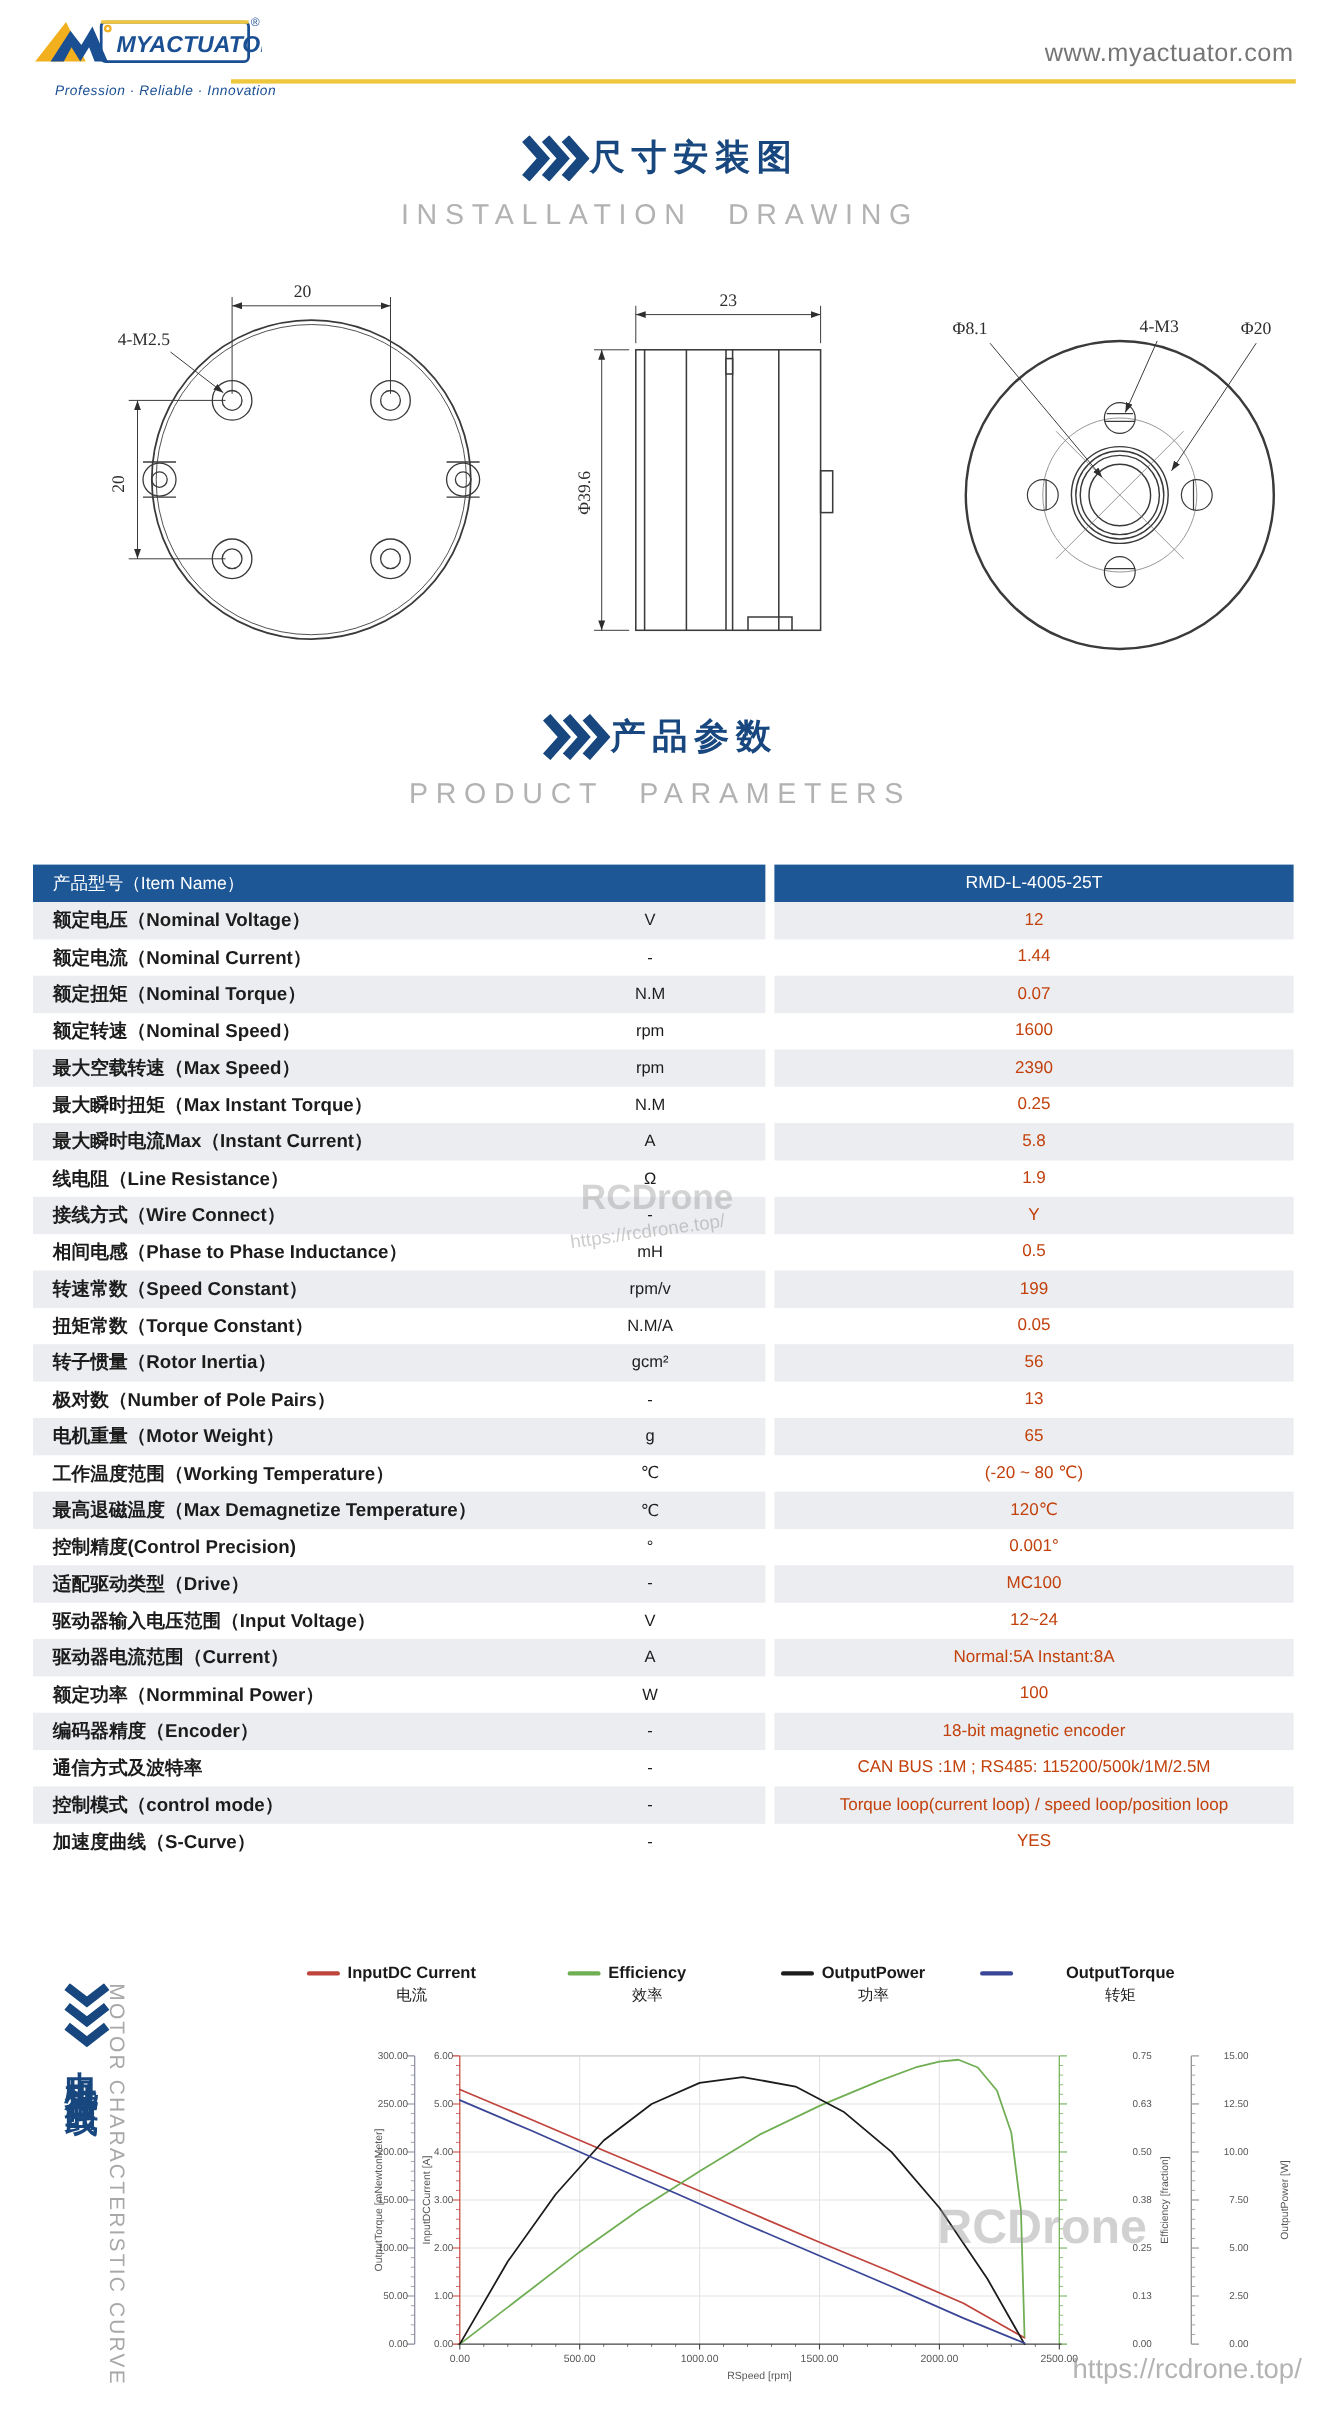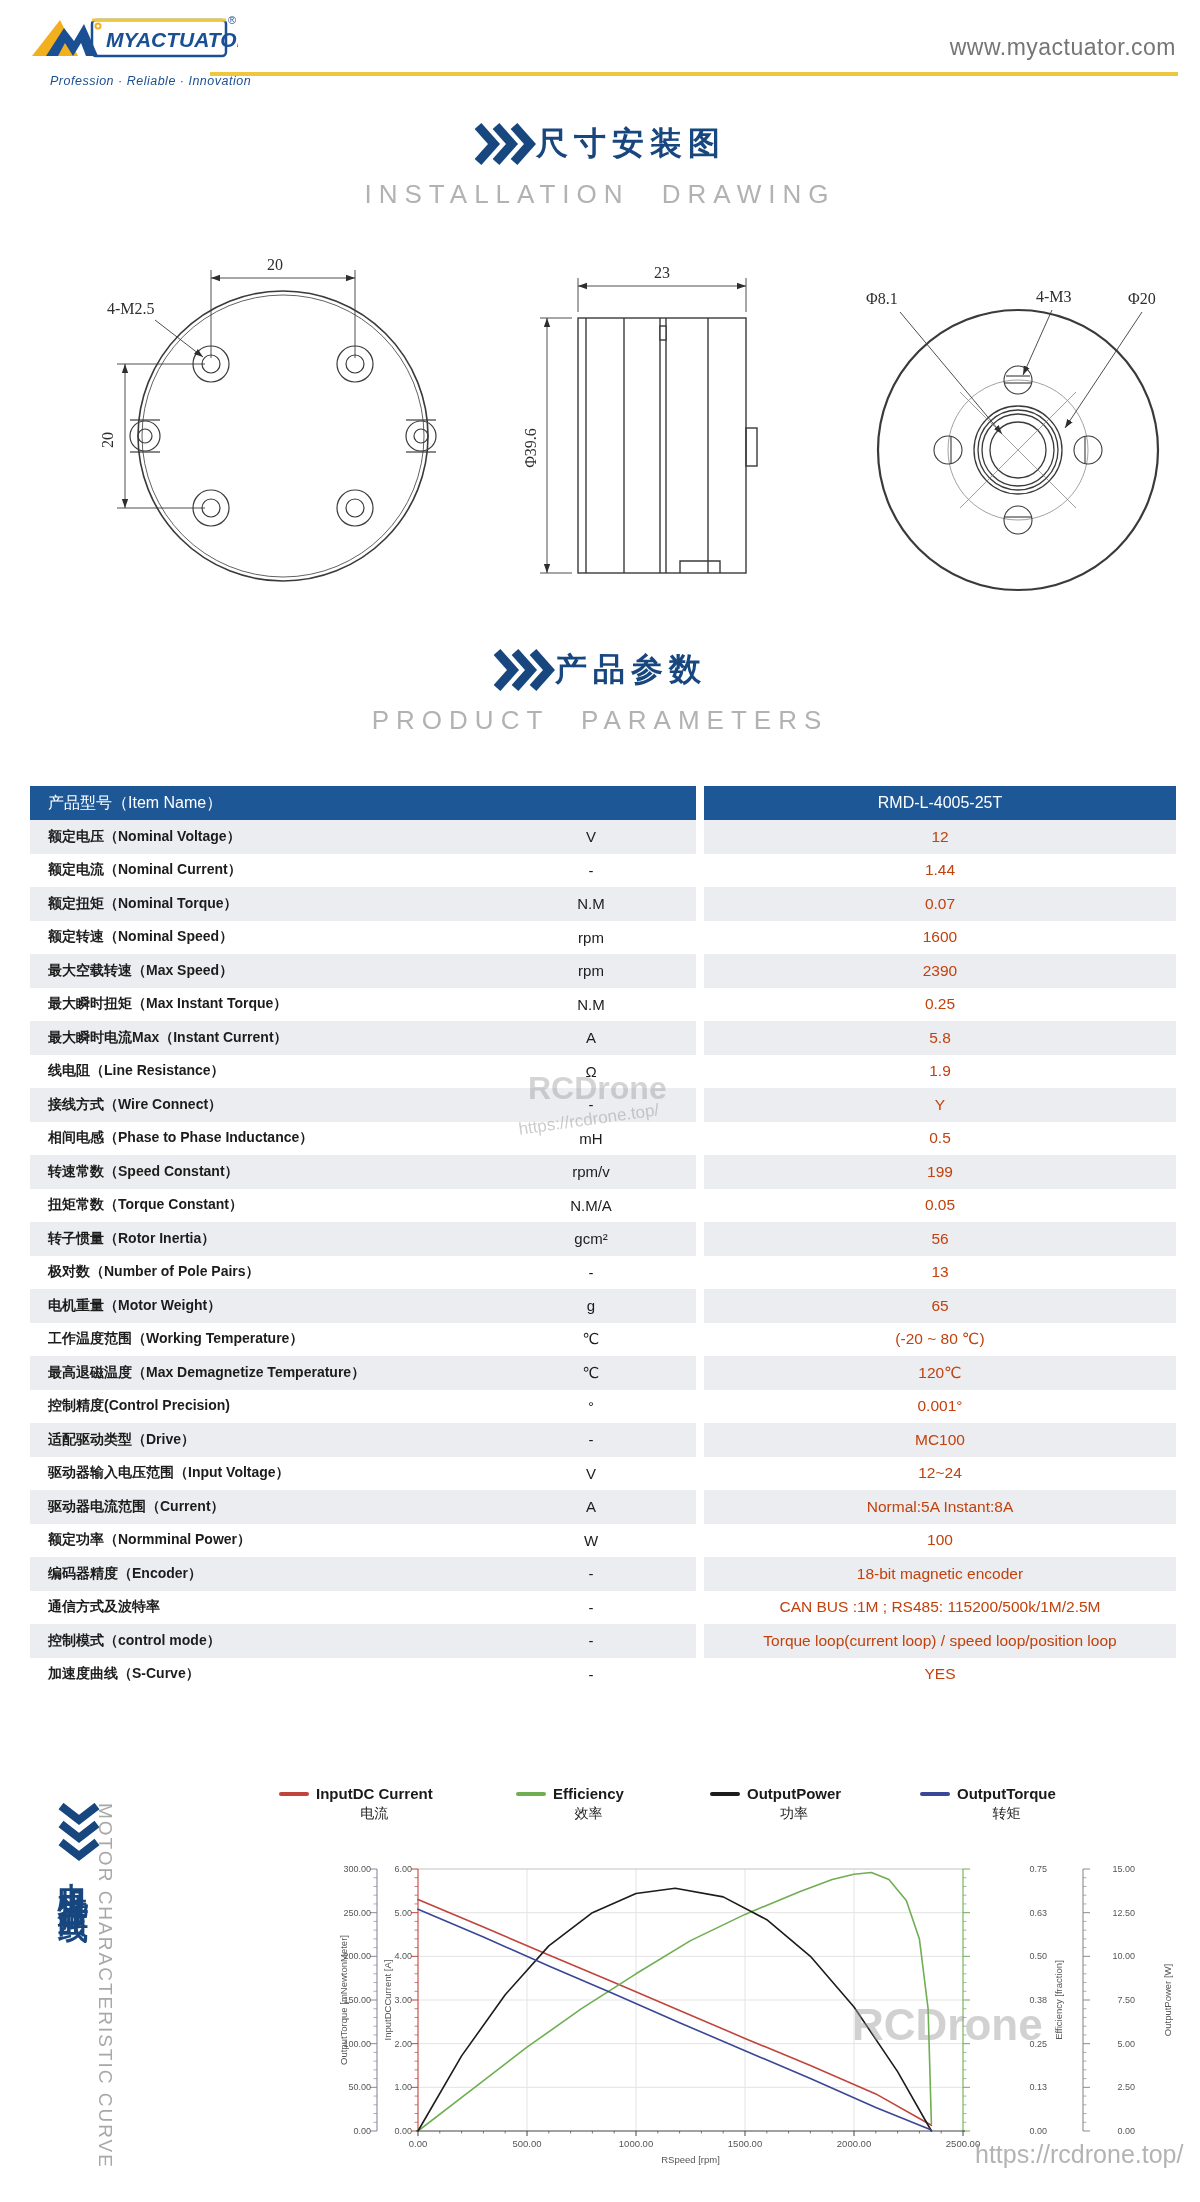--- a/index.html
+++ b/index.html
@@ -21,21 +21,21 @@
   .drawing text{font-family:"Liberation Serif","DejaVu Serif",serif;font-size:16px;fill:#2e2e2e;}
 
   
   .param-table{position:absolute;left:30px;top:786px;width:1146px;}
   .t-head{display:flex;height:34px;}
   .t-head .h-left{width:666px;background:#1d5796;color:#fff;display:flex;align-items:center;padding-left:18px;box-sizing:border-box;font-size:16px;}
   .t-head .h-gap{width:8px;background:#fff;}
   .t-head .h-right{flex:1;background:#1d5796;color:#fff;display:flex;align-items:center;justify-content:center;font-size:16px;}
   .t-row{display:flex;height:33.5px;}
   .t-row .t-left{width:666px;display:flex;align-items:center;box-sizing:border-box;}
-  .t-row .t-left .lbl{flex:1;padding-left:18px;font-size:14px;font-weight:700;color:#1c1c1c;}
+  .t-row .t-left .lbl{flex:1;padding-left:18px;font-size:17px;font-weight:700;color:#1c1c1c;}
   .t-row .t-left .unit{width:210px;text-align:center;font-size:15px;color:#1c1c1c;}
   .t-row .t-gap{width:8px;background:#fff;}
   .t-row .t-right{flex:1;display:flex;align-items:center;justify-content:center;font-size:15.5px;color:#c2410c;}
   .t-row.striped .t-left,.t-row.striped .t-right{background:#ebedf0;}
 
   
   .wm{position:absolute;color:#9a9a9a;pointer-events:none;}
   .wm-table-brand{left:528px;top:1070px;font-size:32px;font-weight:700;opacity:.42;}
   .wm-table-url{left:518px;top:1110px;font-size:17px;opacity:.5;transform:rotate(-8deg);}
   .wm-chart-brand{left:852px;top:2000px;font-size:44px;font-weight:700;opacity:.45;}
@@ -475,21 +475,21 @@
           <span class="legend-zh">效率</span>
         </span>
       </div>
       <div class="legend-item" style="left: 710px;">
         <span class="legend-swatch" style="background:#1c1c1c"></span>
         <span class="legend-texts">
           <span class="legend-name">OutputPower</span>
           <span class="legend-zh">功率</span>
         </span>
       </div>
-      <div class="legend-item" style="left: 920px;">
+      <div class="legend-item" style="left: 891px; gap: 41px;">
         <span class="legend-swatch" style="background:#3a4696"></span>
         <span class="legend-texts">
           <span class="legend-name">OutputTorque</span>
           <span class="legend-zh">转矩</span>
         </span>
       </div>
     </div>
 
   <svg id="curve-svg" class="curve-svg" width="880" height="350" viewBox="0 0 880 350">
       <g>

